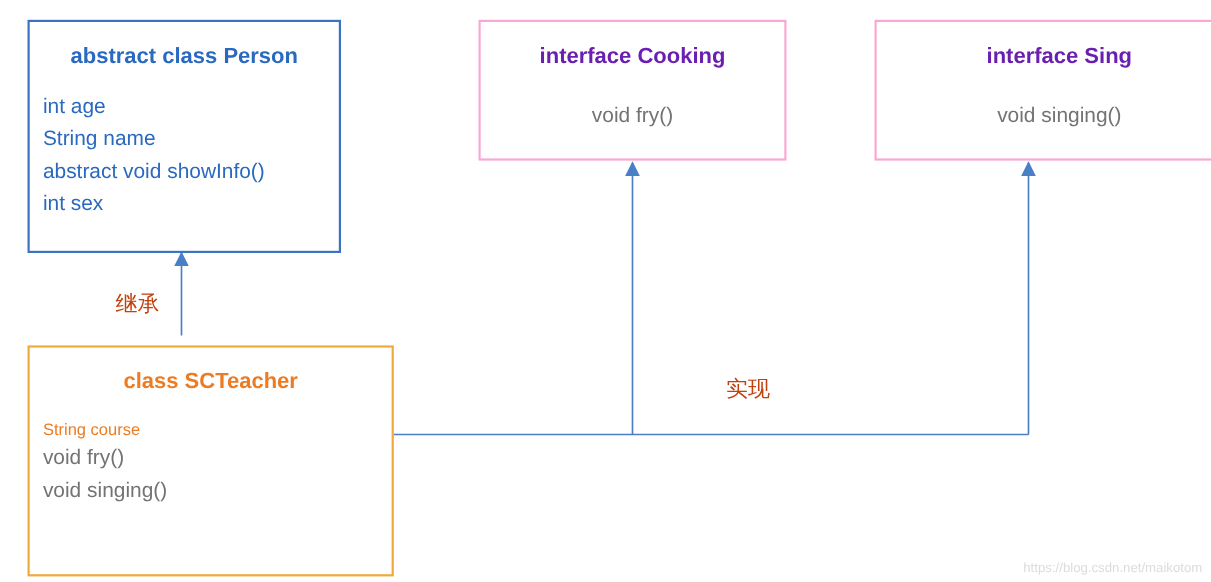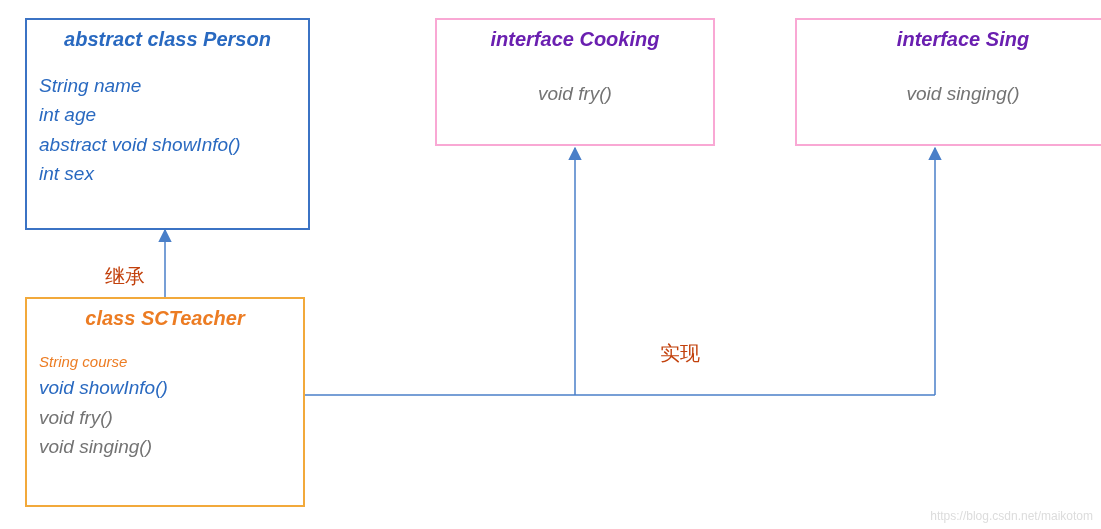--- a/index.html
+++ b/index.html
@@ -8,22 +8,21 @@
     padding: 0;
     width: 1101px;
     height: 529px;
     position: relative;
     font-family: Arial, "Microsoft YaHei", sans-serif;
     background: #fff;
   }
   .box {
     position: absolute;
     background: #fff;
-    padding: 8px 12px;
-    font-style: italic;
+    padding: 20px 12px;
   }
   .box-blue { border: 2px solid #3b73c4; }
   .box-purple { border: 2px solid #f9a8d4; }
   .box-orange { border: 2px solid #f2a93b; }
   .title-blue { color: #2969c0; font-weight: bold; font-size: 20px; text-align: center; }
   .title-purple { color: #6a1fb0; font-weight: bold; font-size: 20px; text-align: center; }
   .title-orange { color: #ec7c23; font-weight: bold; font-size: 20px; text-align: center; }
   .member-blue { color: #2969c0; font-size: 19px; line-height: 1.55; }
   .member-purple { color: #737373; font-size: 19px; line-height: 1.55; text-align: center; }
   .member-orange { color: #ec7c23; font-size: 15px; line-height: 1.55; }
@@ -60,43 +59,42 @@
   <line x1="760" y1="395" x2="935" y2="395" stroke="#4a7fc8" stroke-width="1.5"></line>
 
   <line x1="575" y1="395" x2="575" y2="148" stroke="#4a7fc8" stroke-width="1.5" marker-end="url(#arrow)"></line>
 
   <line x1="935" y1="395" x2="935" y2="148" stroke="#4a7fc8" stroke-width="1.5" marker-end="url(#arrow)"></line>
 </svg>
 
 <div class="box box-blue" style="left:25px; top:18px; width:285px; height:212px;">
   <div class="title-blue">abstract class Person</div>
   <div style="height:20px"></div>
+  <div class="member-blue">int age</div>
   <div class="member-blue">String name</div>
-  <div class="member-blue">int age</div>
   <div class="member-blue">abstract void showInfo()</div>
   <div class="member-blue">int sex</div>
 </div>
 
 <div class="box box-purple" style="left:435px; top:18px; width:280px; height:128px;">
   <div class="title-purple">interface Cooking</div>
   <div style="height:28px"></div>
   <div class="member-purple">void fry()</div>
 </div>
 
 <div class="box box-purple" style="left:795px; top:18px; width:336px; height:128px;">
   <div class="title-purple">interface Sing</div>
   <div style="height:28px"></div>
   <div class="member-purple">void singing()</div>
 </div>
 
-<div class="box box-orange" style="left:25px; top:297px; width:280px; height:210px;">
+<div class="box box-orange" style="left:25px; top:314px; width:333px; height:210px;">
   <div class="title-orange">class SCTeacher</div>
   <div style="height:20px"></div>
   <div class="member-orange">String course</div>
-  <div class="member-blue">void showInfo()</div>
   <div class="member-purple" style="text-align:left">void fry()</div>
   <div class="member-purple" style="text-align:left">void singing()</div>
 </div>
 
 <div class="label" style="left:105px; top:263px;">继承</div>
 <div class="label" style="left:660px; top:340px;text-align:right;">实现</div>
 
 <div class="watermark">https://blog.csdn.net/maikotom</div>
 
 </body></html>

